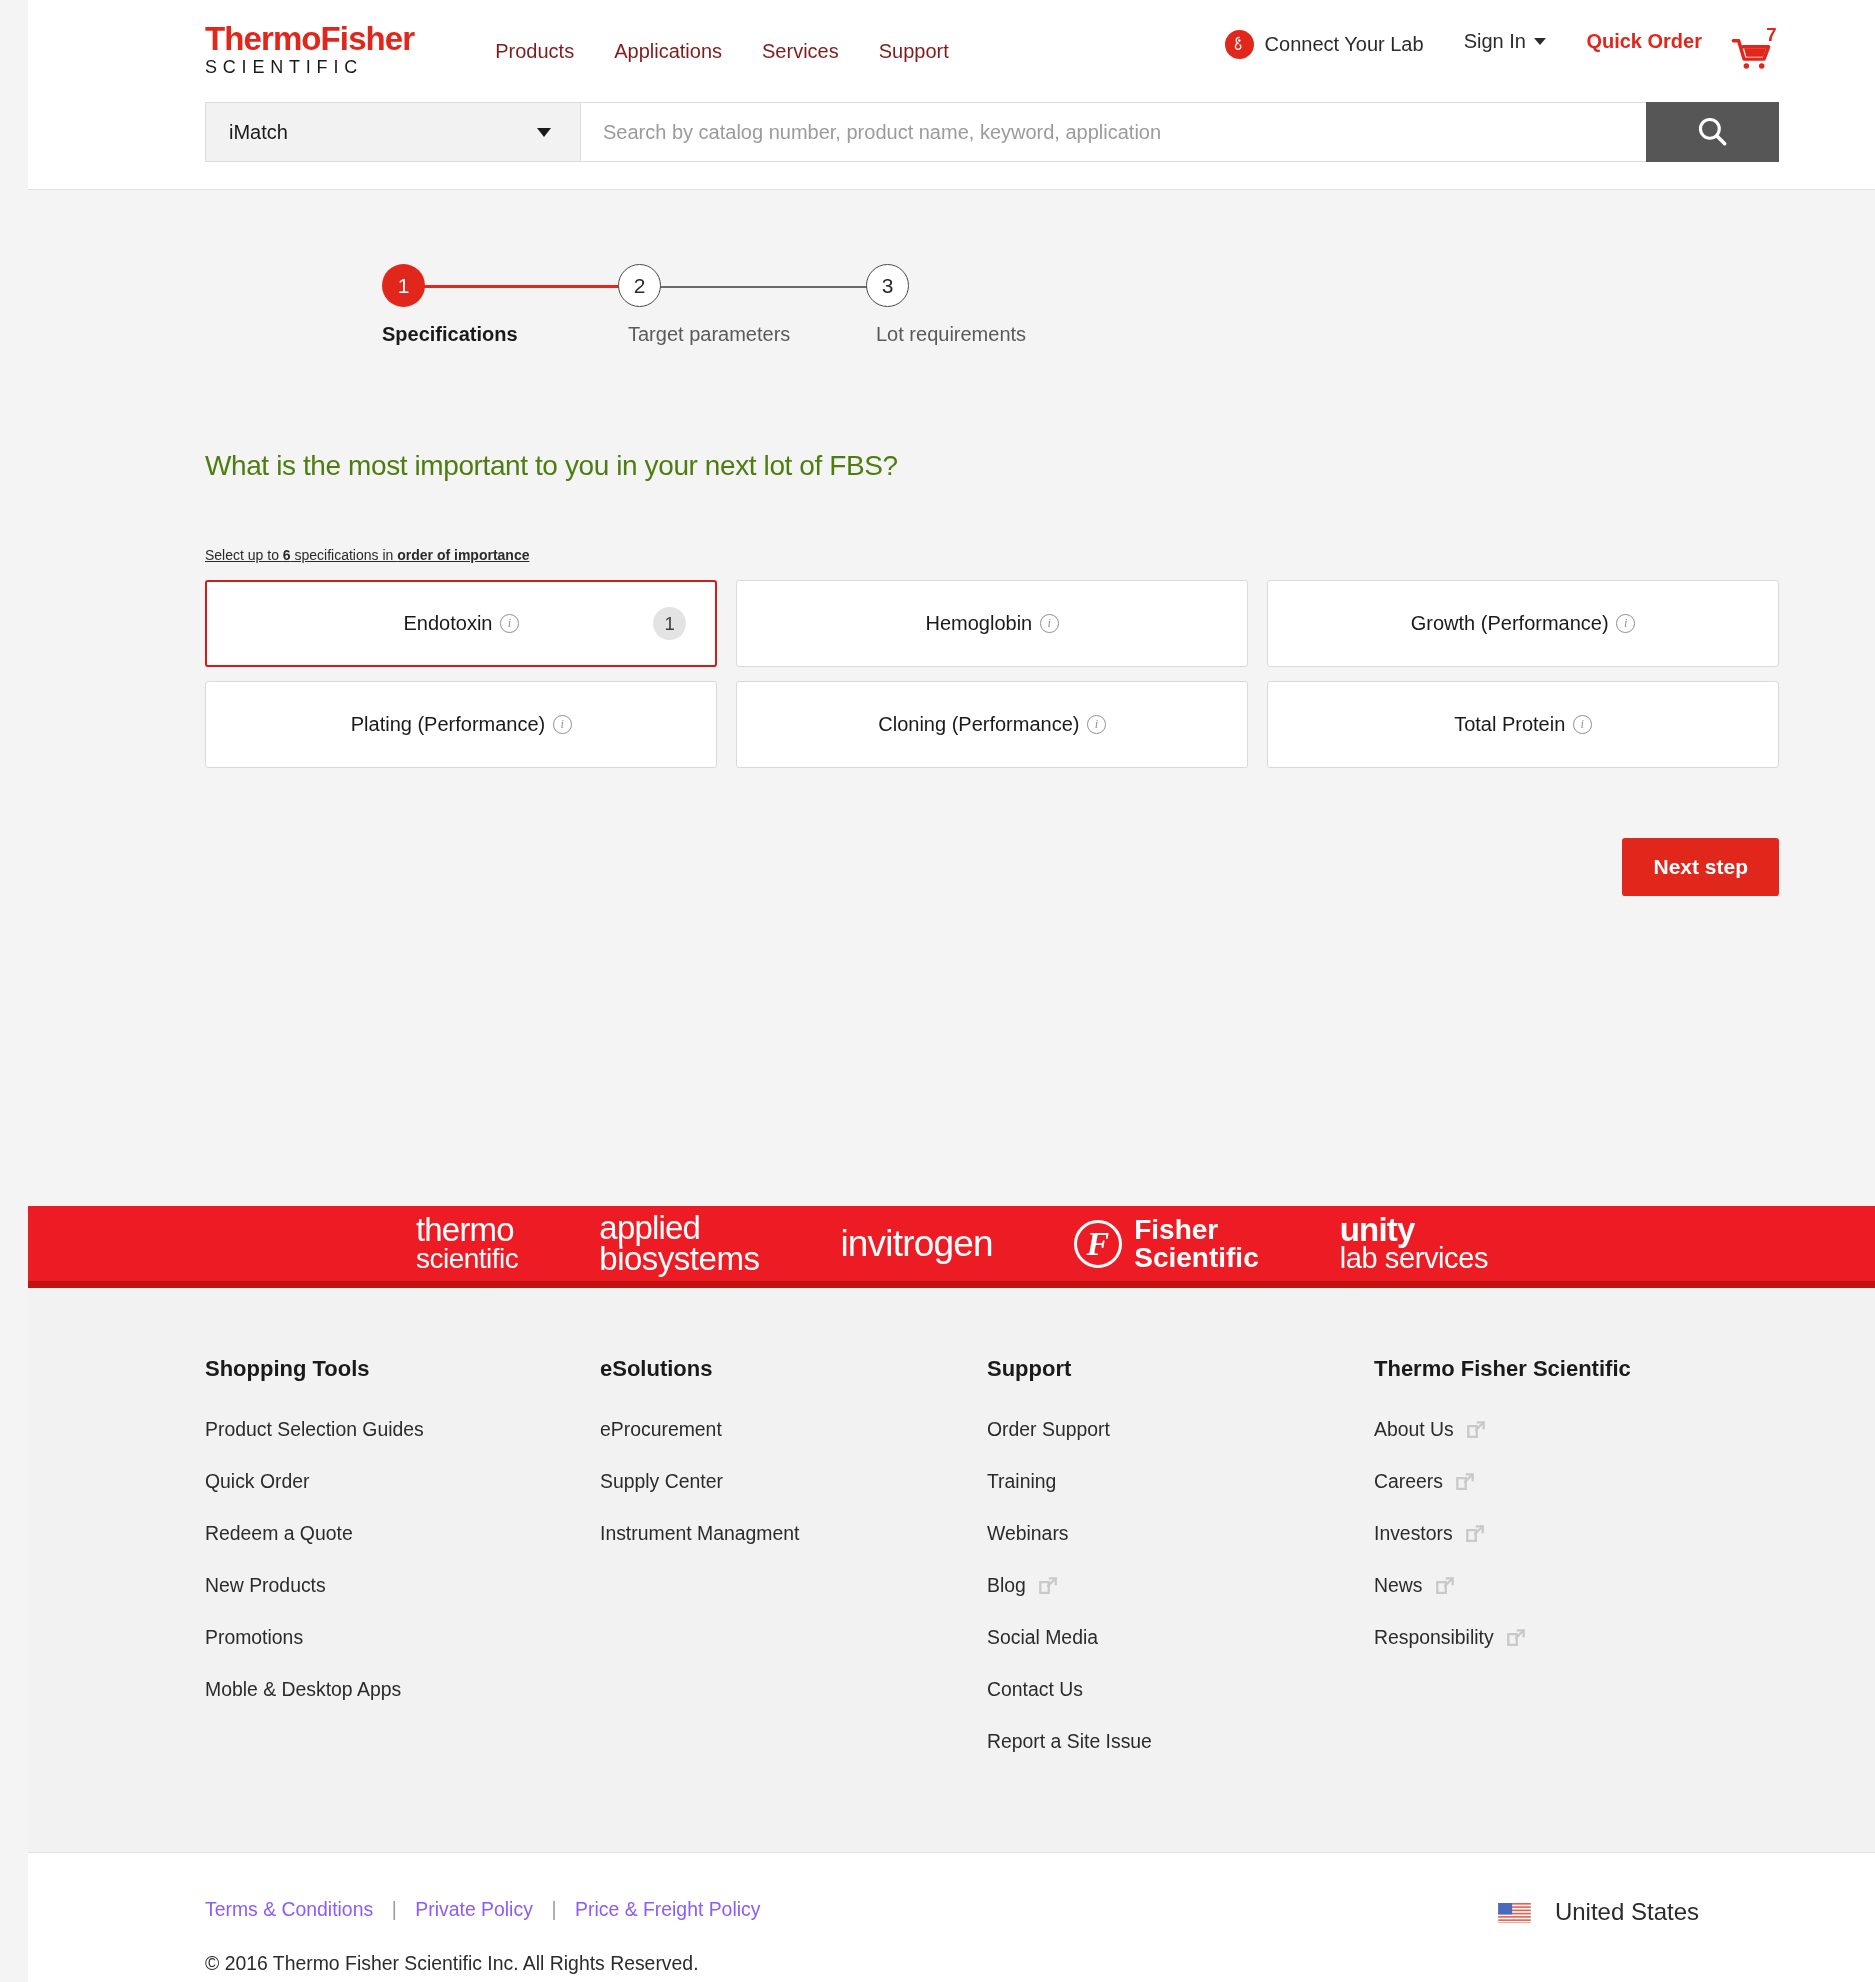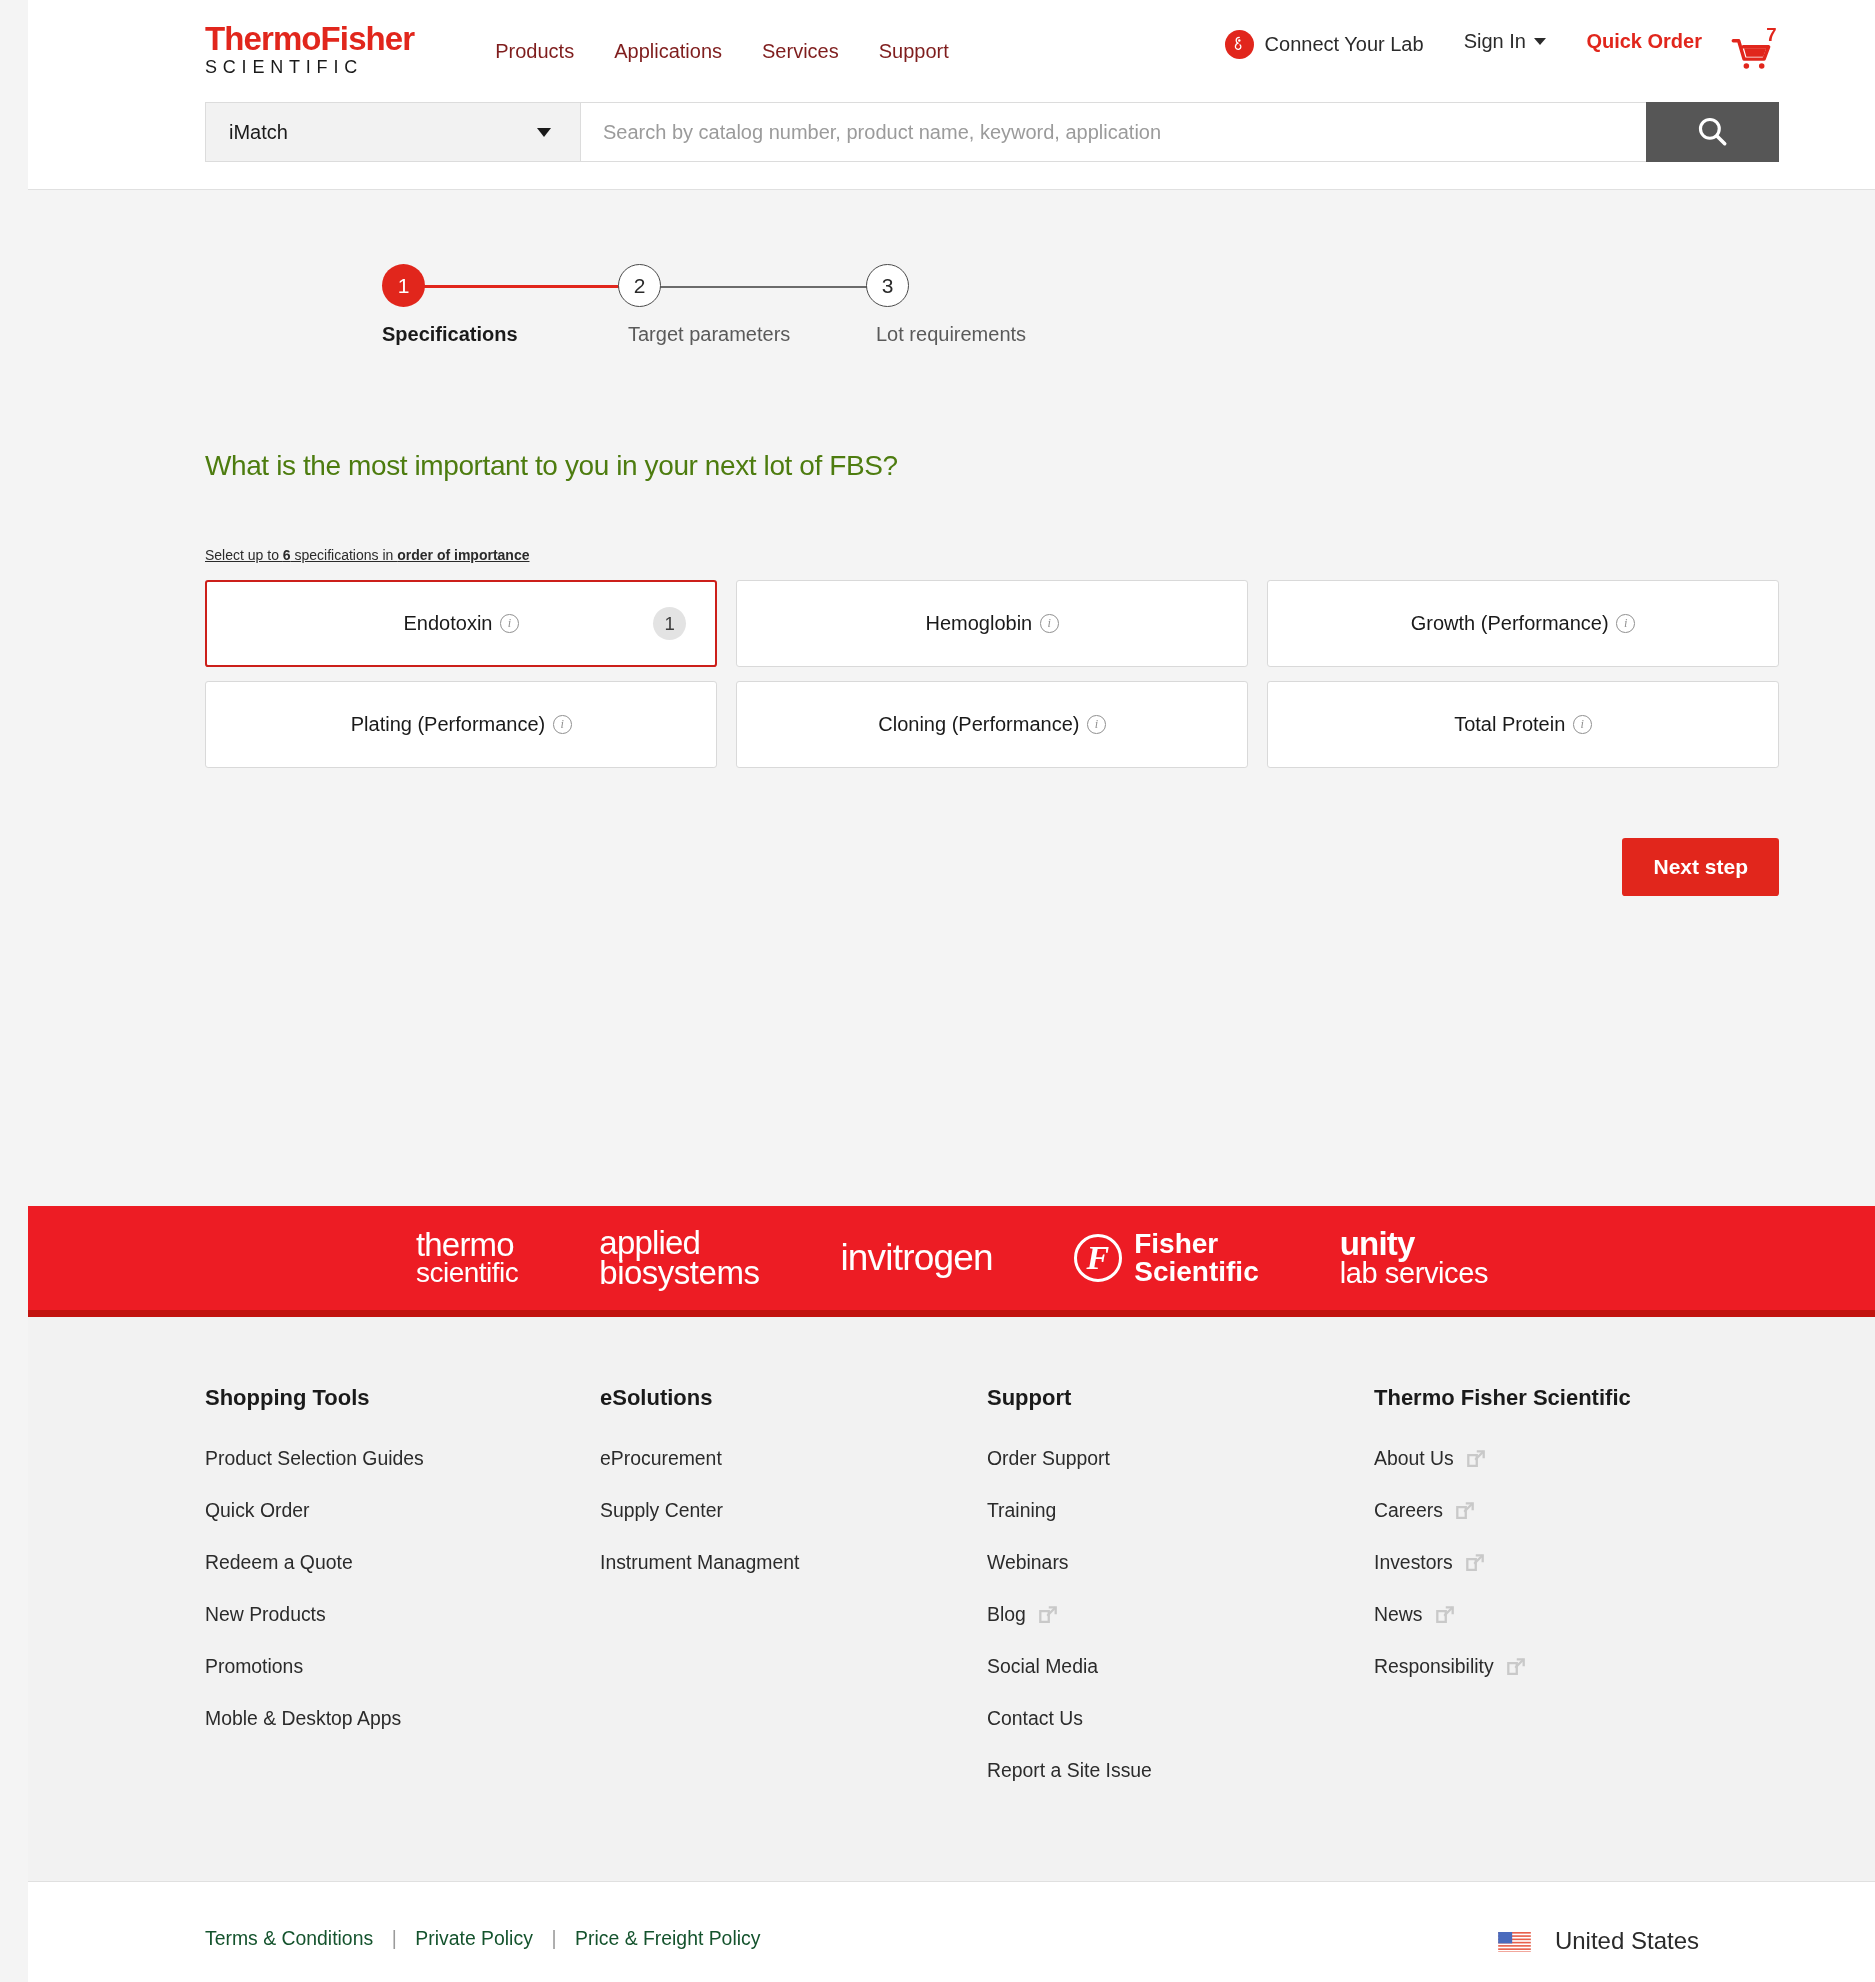--- a/index.html
+++ b/index.html
@@ -250,21 +250,21 @@
     font-family: "Liberation Sans", sans-serif;
   }
 
   
   .spacer { height: 310px; }
 
   
   .brand-banner {
     background: #ed1c24;
     border-bottom: 7px solid #c2130f;
-    height: 111px;
+    height: 82px;
     display: flex;
     align-items: center;
     justify-content: center;
     gap: 81px;
     color: #ffffff;
   }
   .brand { display: flex; flex-direction: column; line-height: 0.92; }
   .brand .b1 { font-size: 31px; font-weight: bold; letter-spacing: -0.8px; }
   .brand .b2 { font-size: 26px; letter-spacing: -0.5px; }
   .brand-thermo .b1 { font-size: 33px; font-weight: normal; }
@@ -310,21 +310,21 @@
 
   
   .legal {
     background: #ffffff;
     padding: 45px 177px 39px 177px;
     display: flex;
     justify-content: space-between;
     align-items: flex-start;
   }
   .legal-links { display: flex; align-items: center; gap: 18.6px; font-size: 19.4px; color: #2b2b2b; }
-  .legal-links a { color: #14532d; text-decoration: none; }
+  .legal-links a { color: #8b5cf6; text-decoration: none; }
   .legal-sep { color: #9b9b9b; }
   .copyright { font-size: 19.4px; color: #2b2b2b; margin-top: 31px; }
   .country { display: flex; align-items: center; gap: 24px; font-size: 24px; color: #2b2b2b; }
   .flag { width: 33px; height: 21px; position: relative; overflow: hidden; display:inline-block; }
 </style>
 </head>
 <body>
 
 <div class="page">
 

